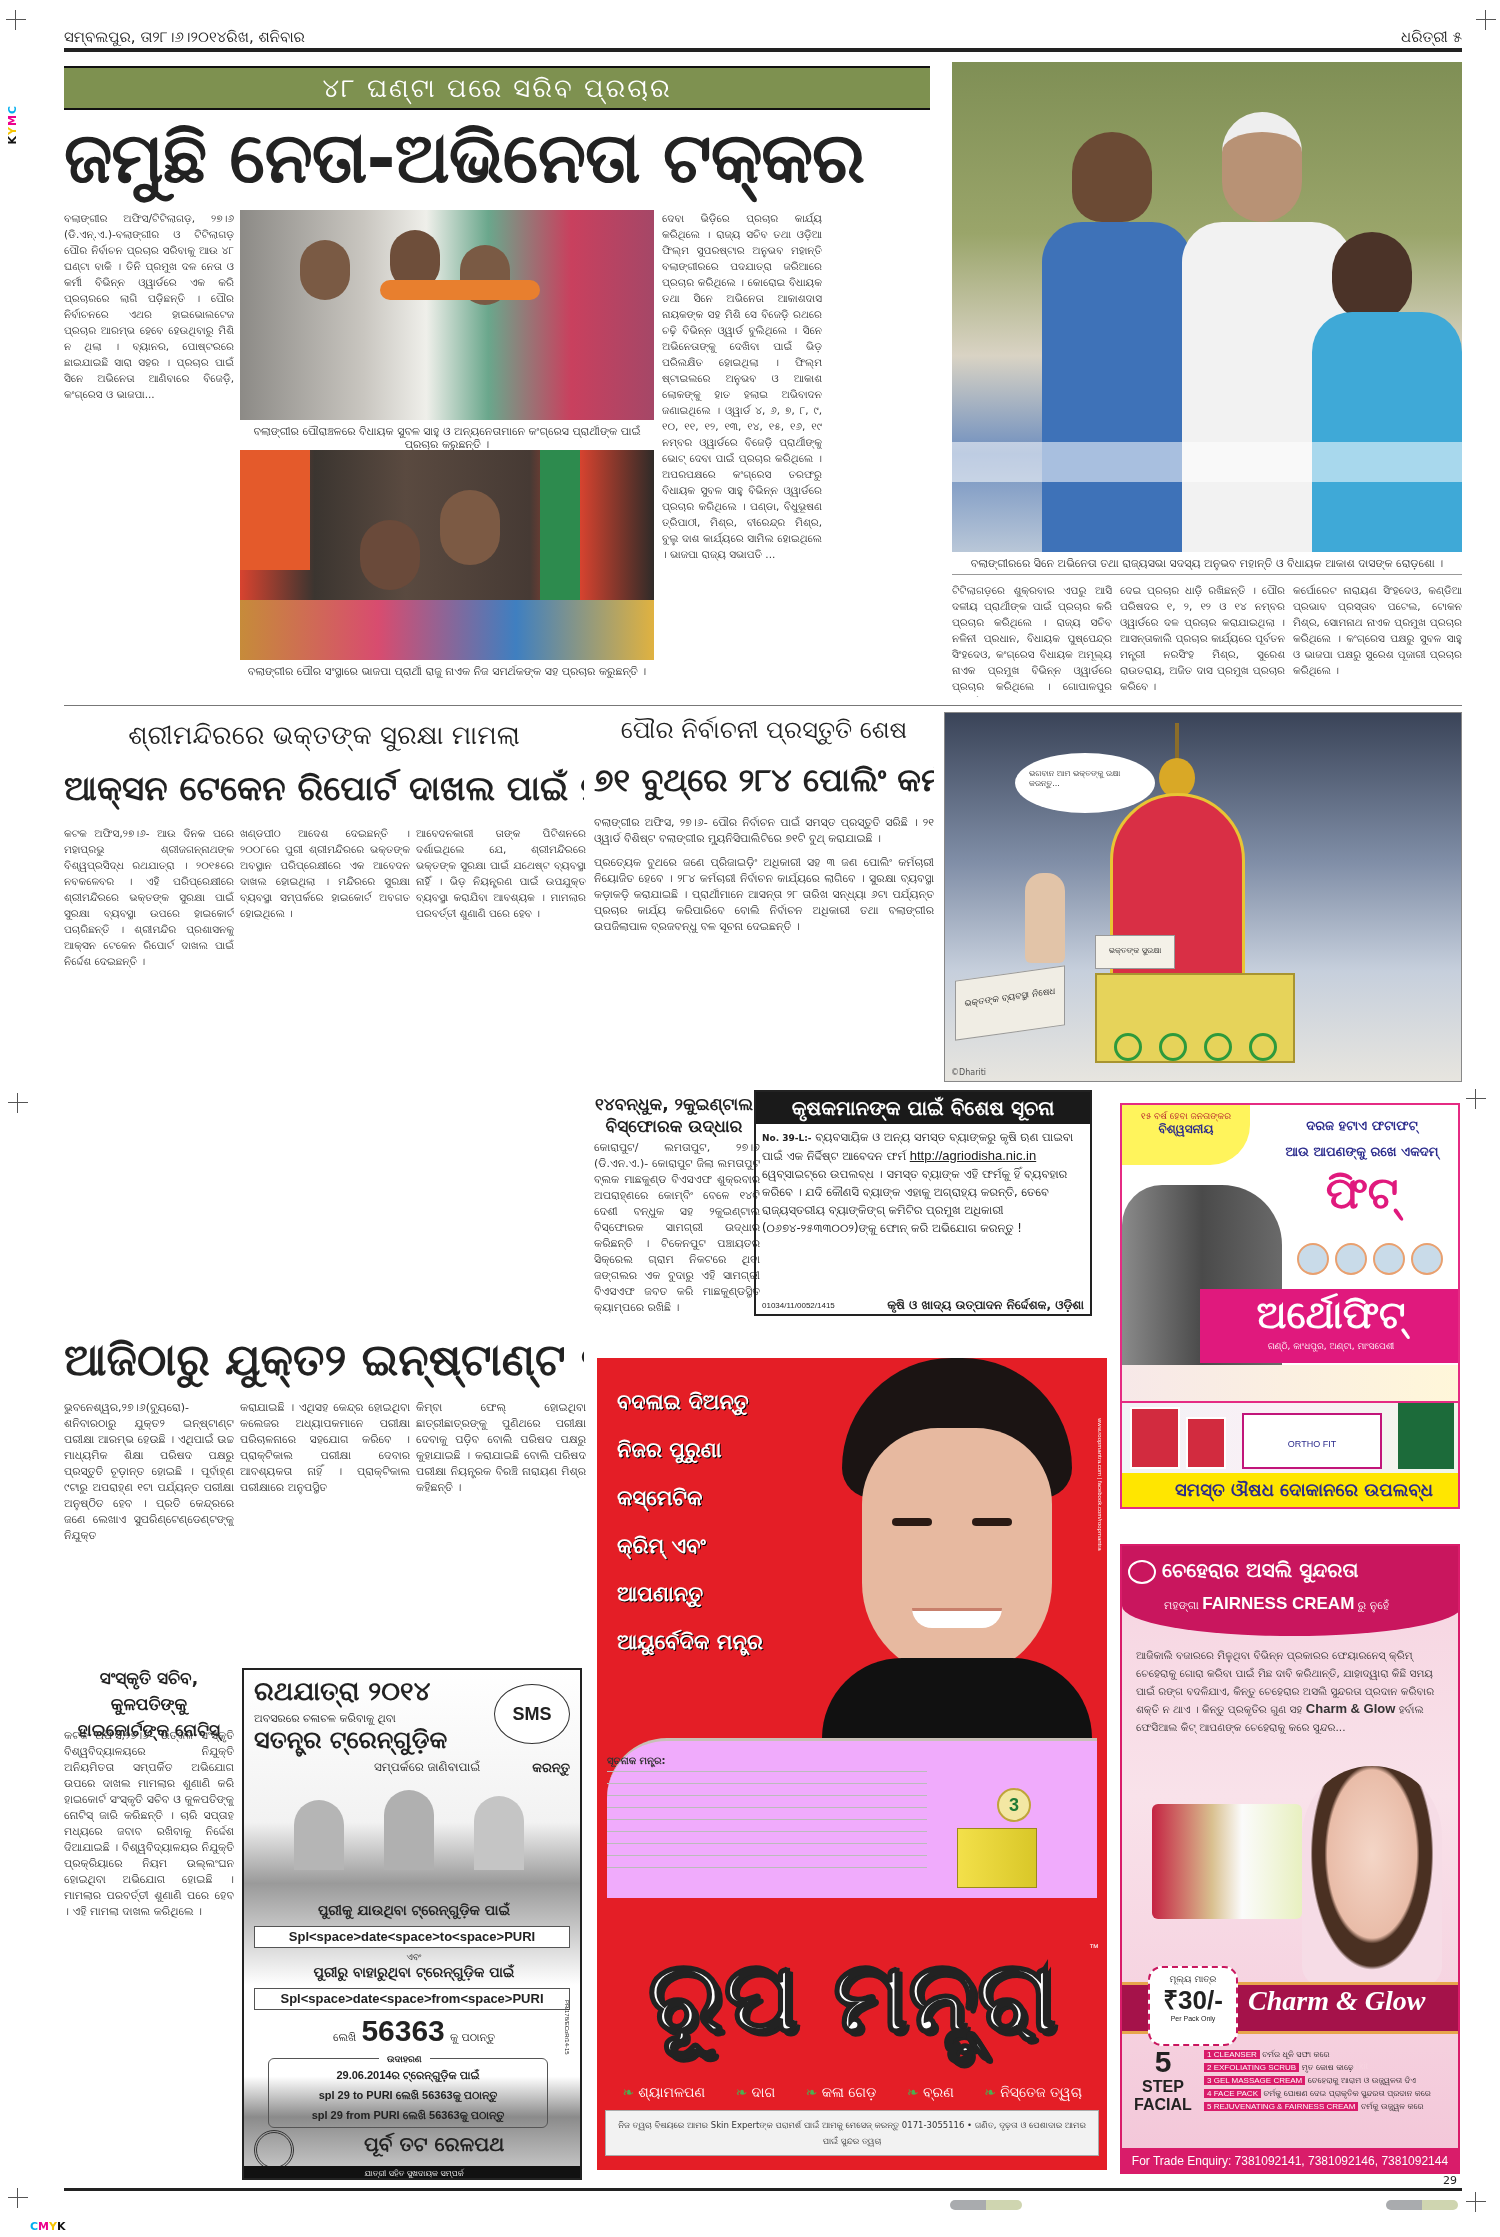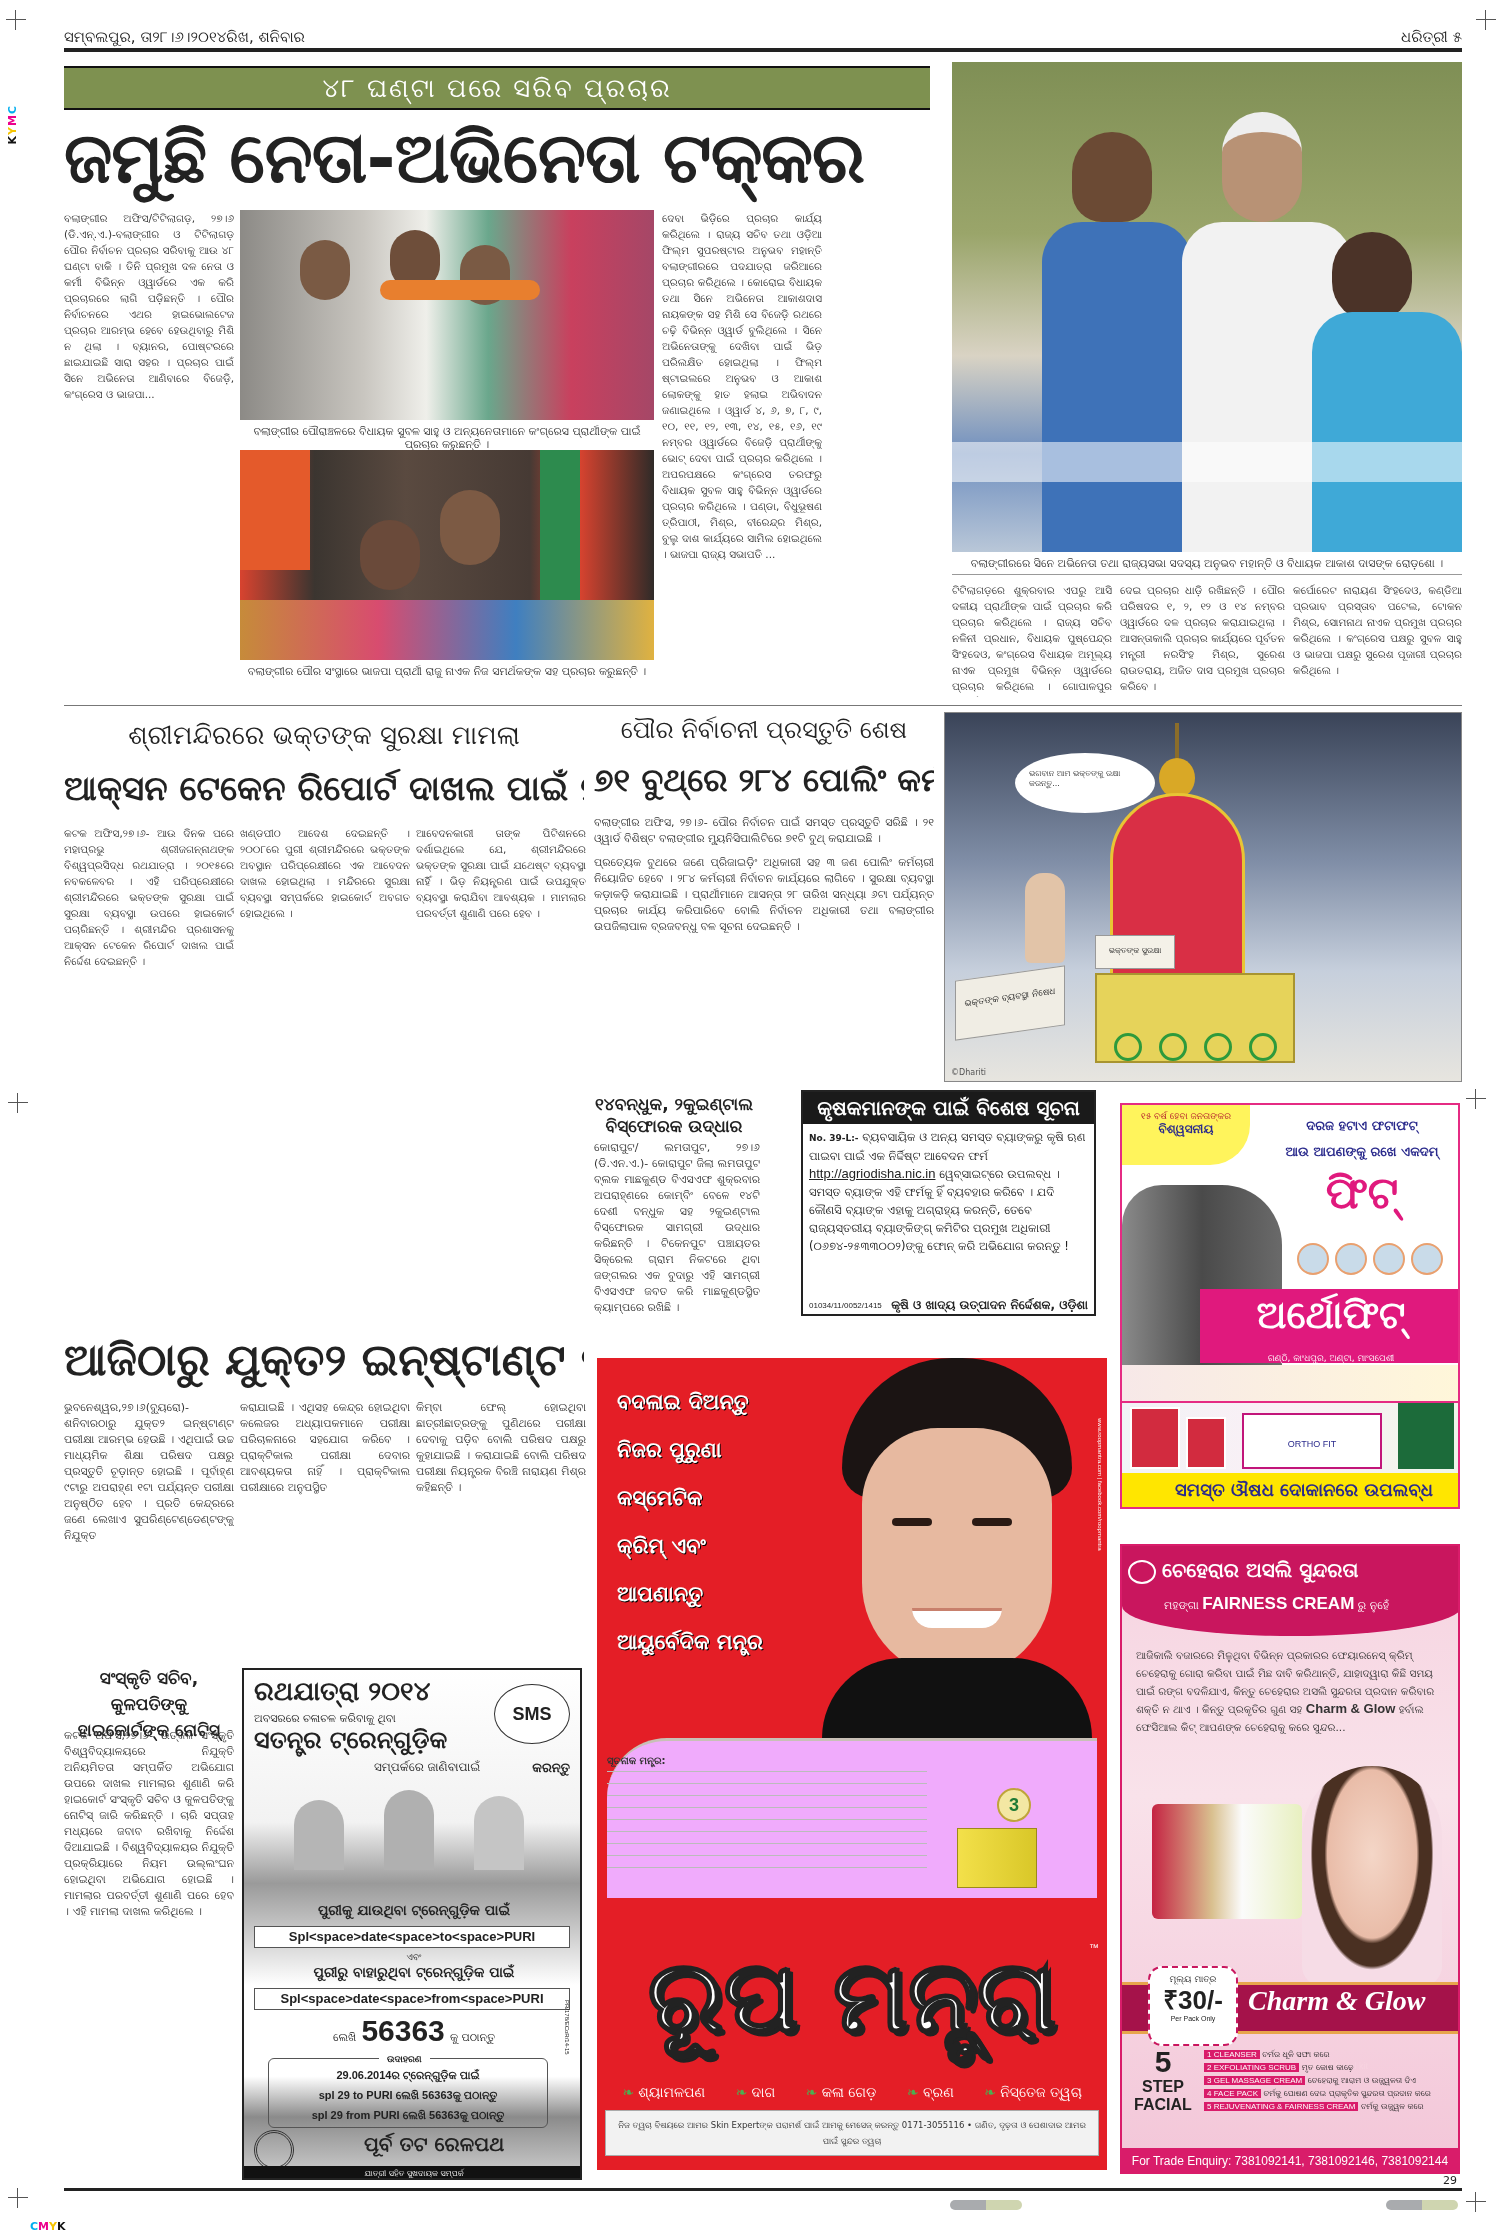--- a/index.html
+++ b/index.html
@@ -117,21 +117,21 @@
   <div style="position:absolute;left:150px;top:222px;width:80px;height:34px;background:#f4f1e8;border:1px solid #999;font-size:8px;padding:10px 4px;text-align:center;">ଭକ୍ତଙ୍କ ସୁରକ୍ଷା</div>
   <div style="position:absolute;left:6px;bottom:4px;font-size:8px;color:#555;">©Dhariti</div>
 </div>
 
 <div class="abs" style="left:594px;top:1093px;width:160px;text-align:center;font-size:17px;font-weight:bold;line-height:22px;">
   <div>୧୪ବନ୍ଧୁକ, ୨କୁଇଣ୍ଟାଲ</div>
   <div>ବିସ୍ଫୋରକ ଉଦ୍ଧାର</div>
 </div>
 <div class="abs body-text" style="left:594px;top:1140px;width:166px;height:175px;font-size:11px;">କୋରାପୁଟ/ ଲମତାପୁଟ, ୨୭।୬ (ଡି.ଏନ.ଏ.)- କୋରାପୁଟ ଜିଲା ଲମତାପୁଟ ବ୍ଲକ ମାଛକୁଣ୍ଡ ବିଏସଏଫ ଶୁକ୍ରବାର ଅପରାହ୍ଣରେ କୋମ୍ବିଂ ବେଳେ ୧୪ଟି ଦେଶୀ ବନ୍ଧୁକ ସହ ୨କୁଇଣ୍ଟାଲ ବିସ୍ଫୋରକ ସାମଗ୍ରୀ ଉଦ୍ଧାର କରିଛନ୍ତି । ଟିକେନପୁଟ ପଞ୍ଚାୟତର ସିକ୍ରେଲ ଗ୍ରାମ ନିକଟରେ ଥିବା ଜଙ୍ଗଲର ଏକ ବୁଦାରୁ ଏହି ସାମଗ୍ରୀ ବିଏସଏଫ ଜବତ କରି ମାଛକୁଣ୍ଡସ୍ଥିତ କ୍ୟାମ୍ପରେ ରଖିଛି ।</div>
 
-<div class="box" style="left:801px;top:1090px;width:295px;height:226px;">
+<div class="box" style="left:754px;top:1090px;width:338px;height:226px;">
   <div style="background:#1a1a1a;color:#fff;font-size:20px;font-weight:bold;text-align:center;height:32px;line-height:32px;">କୃଷକମାନଙ୍କ ପାଇଁ ବିଶେଷ ସୂଚନା</div>
   <div style="padding:4px 6px;font-size:11.5px;line-height:18px;">
     <span style="font-size:9px;font-weight:bold;">No. 39-L:-</span>
     <span>ବ୍ୟବସାୟିକ ଓ ଅନ୍ୟ ସମସ୍ତ ବ୍ୟାଙ୍କରୁ କୃଷି ଋଣ ପାଇବା ପାଇଁ ଏକ ନିର୍ଦ୍ଦିଷ୍ଟ ଆବେଦନ ଫର୍ମ</span>
     <a style="color:#222;text-decoration:underline;font-family:'Liberation Sans',sans-serif;font-size:13px;">http://agriodisha.nic.in</a>
     <span>ୱେବ୍‌ସାଇଟ୍‌ରେ ଉପଲବ୍ଧ । ସମସ୍ତ ବ୍ୟାଙ୍କ ଏହି ଫର୍ମକୁ ହିଁ ବ୍ୟବହାର କରିବେ । ଯଦି କୌଣସି ବ୍ୟାଙ୍କ ଏହାକୁ ଅଗ୍ରାହ୍ୟ କରନ୍ତି, ତେବେ ରାଜ୍ୟସ୍ତରୀୟ ବ୍ୟାଙ୍କିଙ୍ଗ୍ କମିଟିର ପ୍ରମୁଖ ଅଧିକାରୀ (୦୬୭୪-୨୫୩୩୦୦୨)ଙ୍କୁ ଫୋନ୍ କରି ଅଭିଯୋଗ କରନ୍ତୁ !</span>
   </div>
   <div style="position:absolute;left:6px;bottom:4px;font-size:8px;font-family:'Liberation Sans',sans-serif;">01034/11/0052/1415</div>
   <div style="position:absolute;right:6px;bottom:2px;font-size:12px;font-weight:bold;">କୃଷି ଓ ଖାଦ୍ୟ ଉତ୍ପାଦନ ନିର୍ଦ୍ଦେଶକ, ଓଡ଼ିଶା</div>
 </div>
@@ -148,21 +148,21 @@
   <div style="position:absolute;left:180px;top:62px;width:120px;font-size:44px;font-weight:bold;color:#e0197d;text-align:center;">ଫିଟ୍</div>
   <div style="position:absolute;left:0;top:80px;width:160px;height:210px;background:linear-gradient(90deg,#8a8a8a,#4a4a4a,#6a6a6a);border-radius:40px 60px 0 0;"></div>
   <div style="position:absolute;left:175px;top:138px;width:150px;height:40px;display:flex;gap:6px;">
     <span style="width:32px;height:32px;border-radius:50%;background:#c9dbe9;border:2px solid #e9a06f;"></span>
       <span style="width:32px;height:32px;border-radius:50%;background:#c9dbe9;border:2px solid #e9a06f;"></span>
       <span style="width:32px;height:32px;border-radius:50%;background:#c9dbe9;border:2px solid #e9a06f;"></span>
       <span style="width:32px;height:32px;border-radius:50%;background:#c9dbe9;border:2px solid #e9a06f;"></span>
   </div>
   <div style="position:absolute;left:78px;top:184px;width:262px;height:74px;background:#e0197d;color:#fff;text-align:center;">
     <div style="font-size:38px;font-weight:bold;line-height:52px;">ଅର୍ଥୋଫିଟ୍</div>
-    <div style="font-size:9px;margin-top:12px;">ଗଣ୍ଠି, କାଂଧପୁର, ଅଣ୍ଟା, ମାଂସପେଶୀ</div>
+    <div style="font-size:9px;">ଗଣ୍ଠି, କାଂଧପୁର, ଅଣ୍ଟା, ମାଂସପେଶୀ</div>
   </div>
   <div style="position:absolute;left:0;top:260px;width:340px;height:40px;background:linear-gradient(90deg,#f7e8e8,#fff7d9);"></div>
 </div>
 <div class="abs" style="left:1120px;top:1403px;width:340px;height:106px;border:2px solid #e52b83;border-top:none;background:linear-gradient(90deg,#f1f3f6,#fbeff5,#eef6ea);overflow:hidden;">
   <div style="position:absolute;left:8px;top:4px;width:50px;height:62px;background:#d22b3f;border:2px solid #fff;"></div>
   <div style="position:absolute;left:64px;top:14px;width:40px;height:52px;background:#d22b3f;border:2px solid #fff;"></div>
   <div style="position:absolute;left:120px;top:10px;width:140px;height:56px;background:#fff;border:2px solid #c2157a;text-align:center;font-size:9px;font-family:'Liberation Sans',sans-serif;color:#2a2a8c;padding-top:24px;">ORTHO FIT</div>
   <div style="position:absolute;left:276px;top:0;width:56px;height:66px;background:#1c6b3a;"></div>
   <div style="position:absolute;left:0;top:70px;width:340px;height:34px;background:#ffe600;color:#2a2a8c;font-size:18px;font-weight:bold;text-align:center;line-height:34px;padding-left:24px;">ସମସ୍ତ ଔଷଧ ଦୋକାନରେ ଉପଲବ୍ଧ</div>
 </div>

